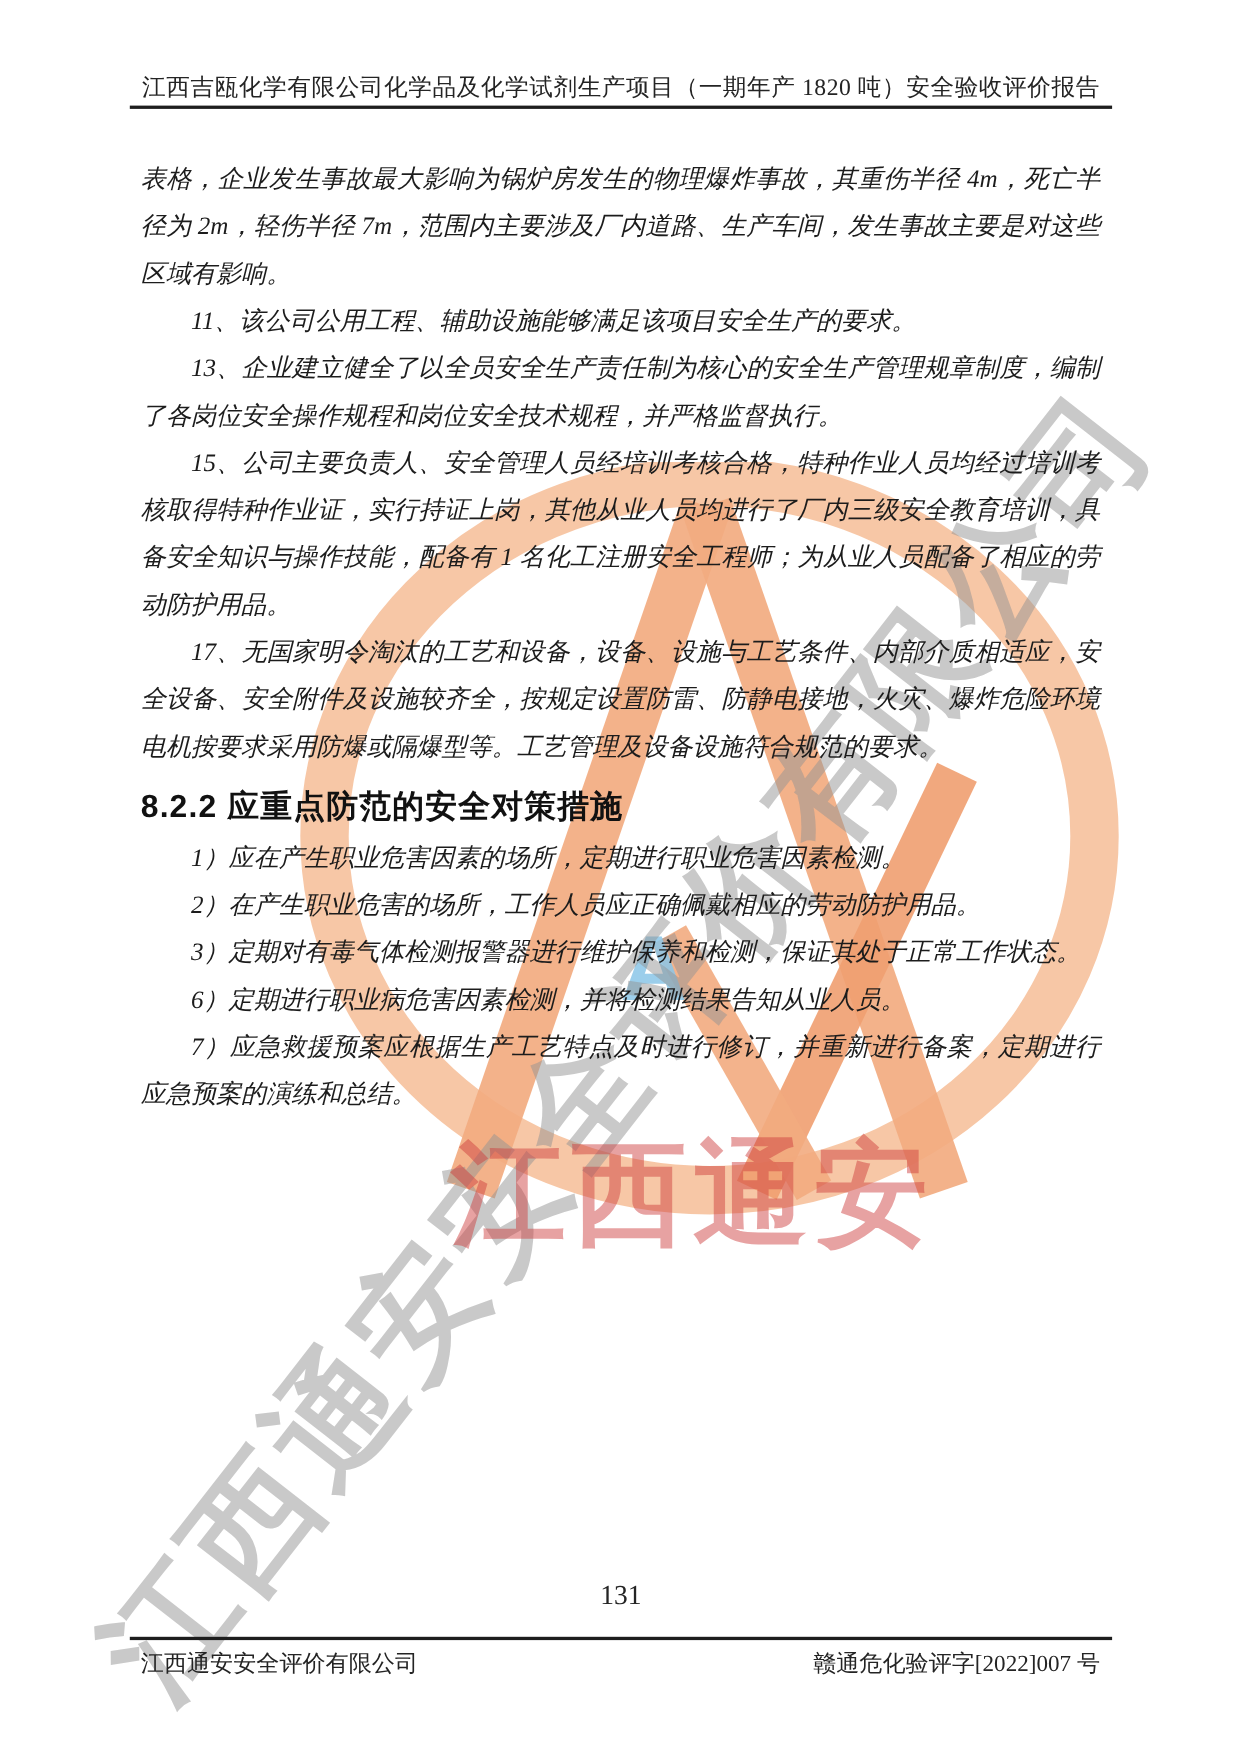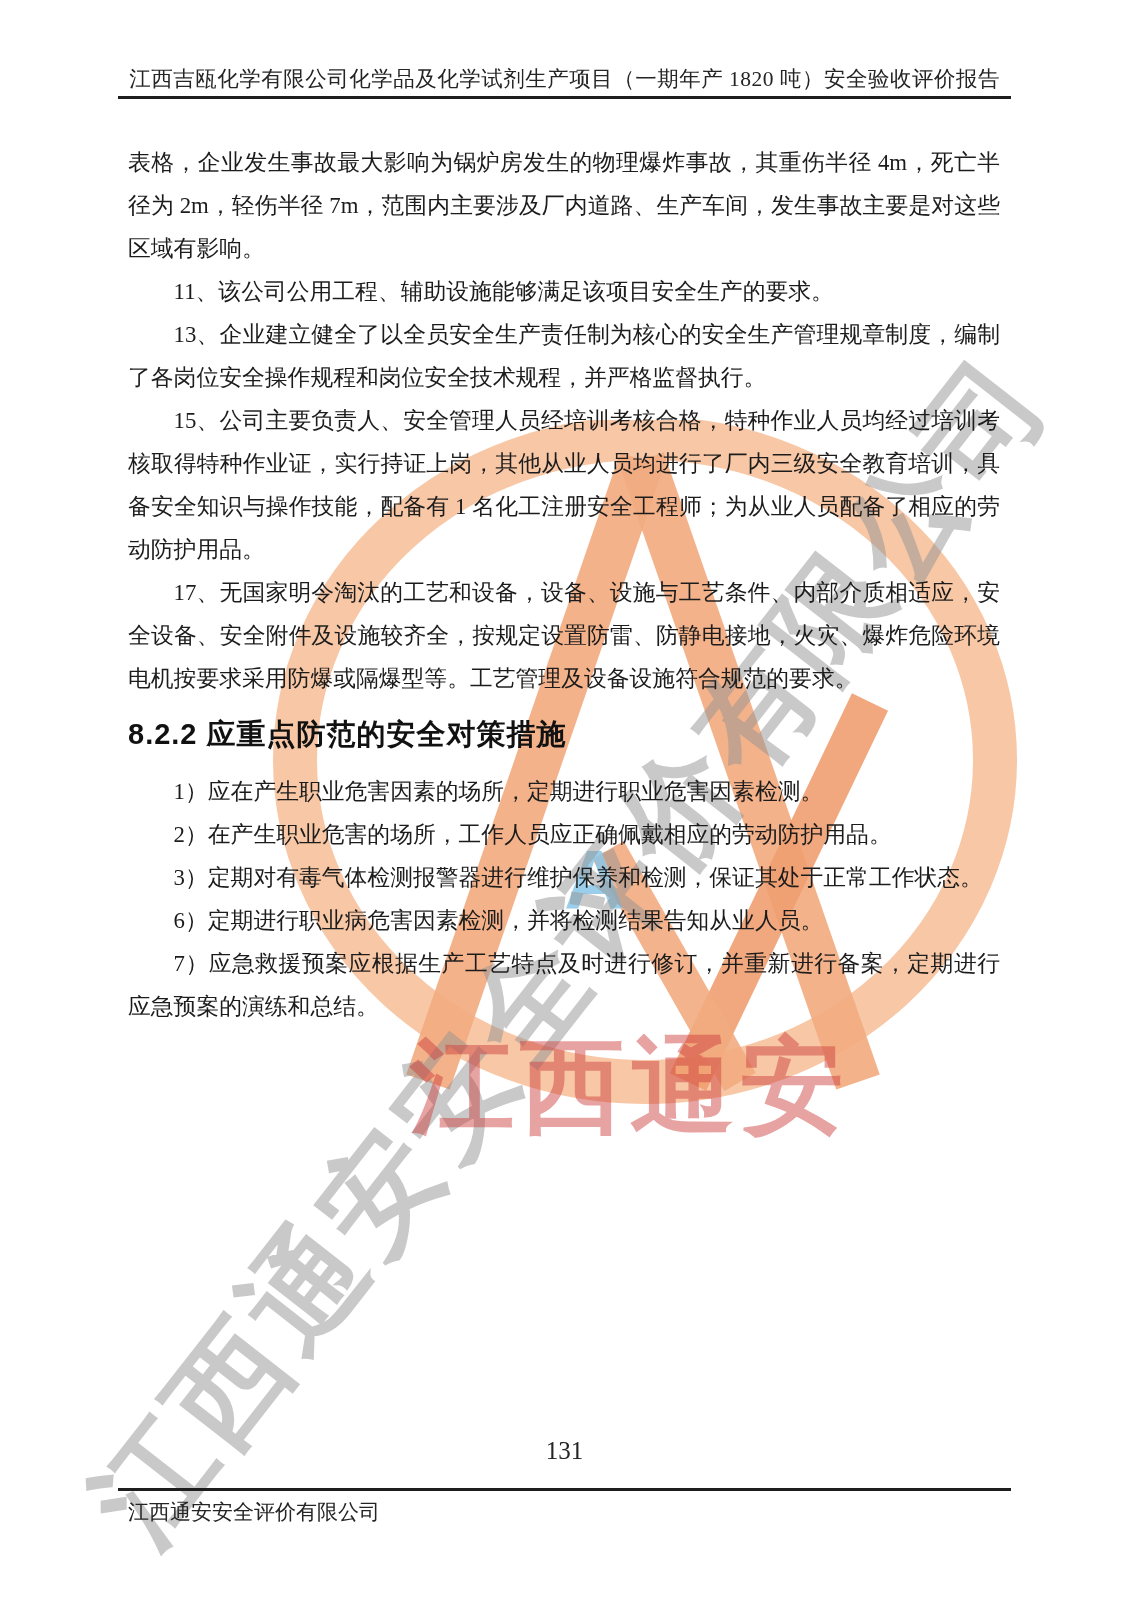--- a/index.html
+++ b/index.html
@@ -49,24 +49,25 @@
     white-space:nowrap;
     margin-left:12px;
   }
   
   .content{
     position:absolute;top:141px;left:128px;width:872px;z-index:5;
   }
   .para{
     margin:0;font-size:22.8px;line-height:43px;
     text-align:justify;
+    font-style:italic;
   }
   .para.indent{text-indent:2em;}
   .section-heading{
-    margin:14px 0 16px 0;
+    margin:14px 0 4px 0;
     font-family:"Liberation Sans","DejaVu Sans",sans-serif;
     font-weight:bold;font-size:29px;line-height:40px;letter-spacing:1px;
     color:#111;
   }
   
   .page-number{
     position:absolute;top:1437px;left:118px;width:893px;z-index:5;
     text-align:center;font-size:25px;color:#242424;
   }
   .footer-rule{
@@ -120,15 +121,16 @@
     <p class="para indent">2）在产生职业危害的场所，工作人员应正确佩戴相应的劳动防护用品。</p>
     <p class="para indent">3）定期对有毒气体检测报警器进行维护保养和检测，保证其处于正常工作状态。</p>
     <p class="para indent">6）定期进行职业病危害因素检测，并将检测结果告知从业人员。</p>
     <p class="para indent">7）应急救援预案应根据生产工艺特点及时进行修订，并重新进行备案，定期进行应急预案的演练和总结。</p>
   </main>
 
   <div class="page-number">131</div>
   <div class="footer-rule"></div>
   <div class="footer-row">
     <span>江西通安安全评价有限公司</span>
+    <span>赣通危化验评字[2022]007 号</span>
   </div>
 
 </div>
 
 </body></html>

